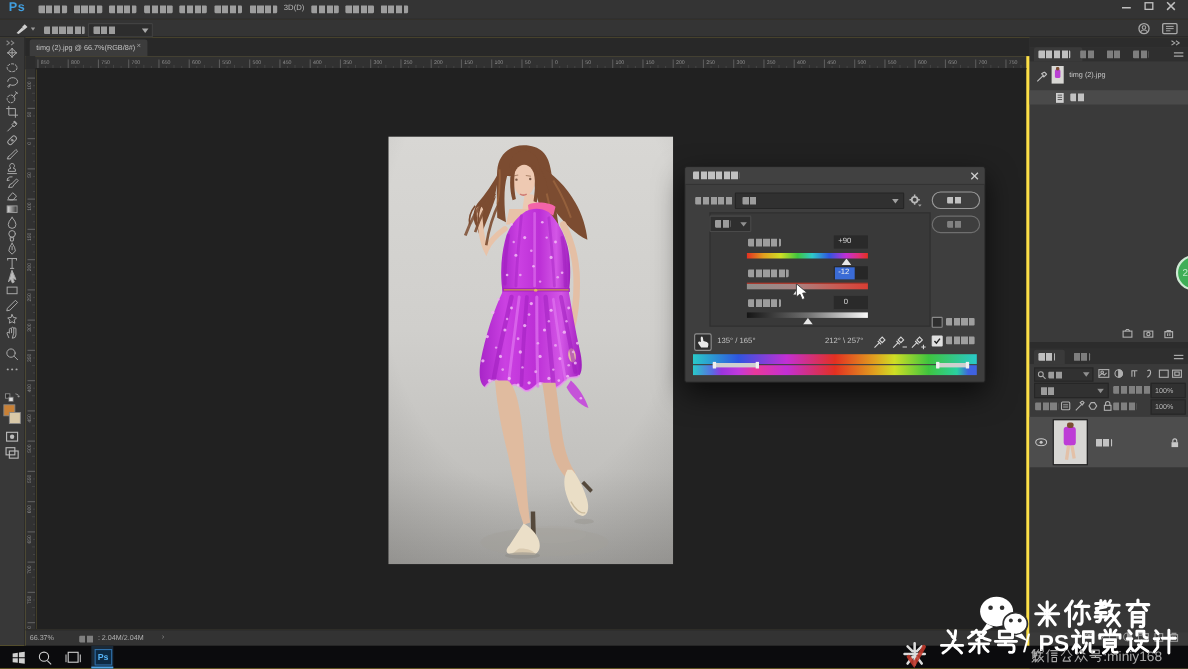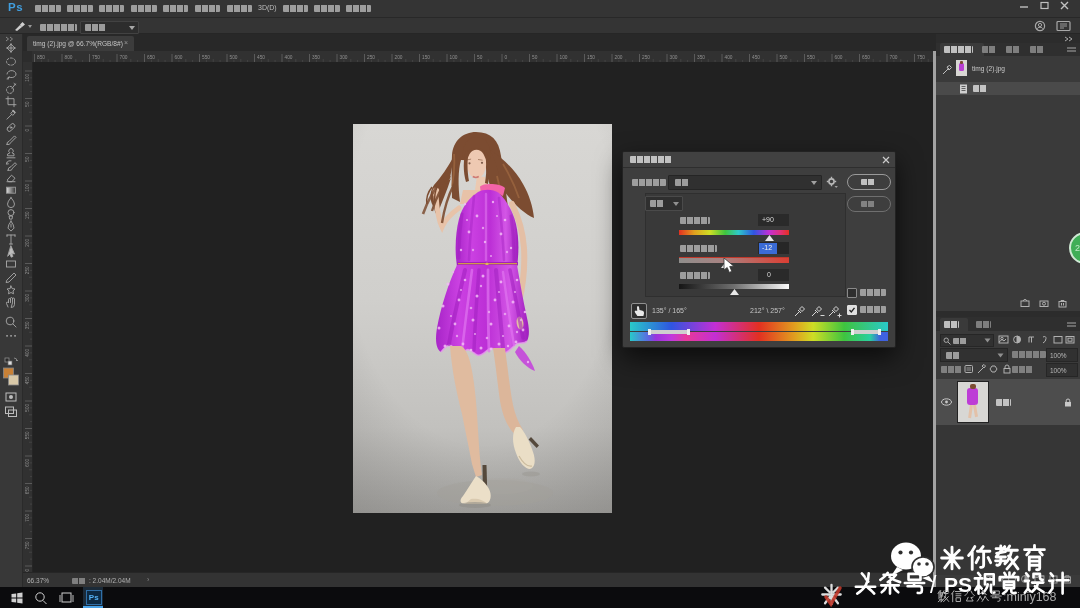--- a/index.html
+++ b/index.html
@@ -1,15 +1,15 @@
 <!DOCTYPE html>
 <html><head><meta charset="utf-8">
 <style>
 html,body{margin:0;padding:0;background:#1f1f1f;font-family:"Liberation Sans",sans-serif;}
-#app{position:relative;width:1080px;height:608px;overflow:hidden;background:#a3a3a3;}
+#app{position:relative;width:1080px;height:608px;overflow:hidden;background:#fde047;}
 .ab{position:absolute;}
 .sm{position:absolute;height:6.5px;border-radius:1px;opacity:.82;filter:blur(.5px);}
 .sm7{background:repeating-linear-gradient(90deg,#b4b4b4 0 5.6px,rgba(0,0,0,0) 5.6px 7px);}
 .smd{background:repeating-linear-gradient(90deg,#909090 0 5.6px,rgba(0,0,0,0) 5.6px 7px);}
 .smw{background:repeating-linear-gradient(90deg,#dedede 0 5.6px,rgba(0,0,0,0) 5.6px 7px);}
 .txt{position:absolute;color:#c8c8c8;font-size:7px;line-height:8px;white-space:nowrap;}
 svg{display:block;}
 </style></head>
 <body>
 <div id="app">

